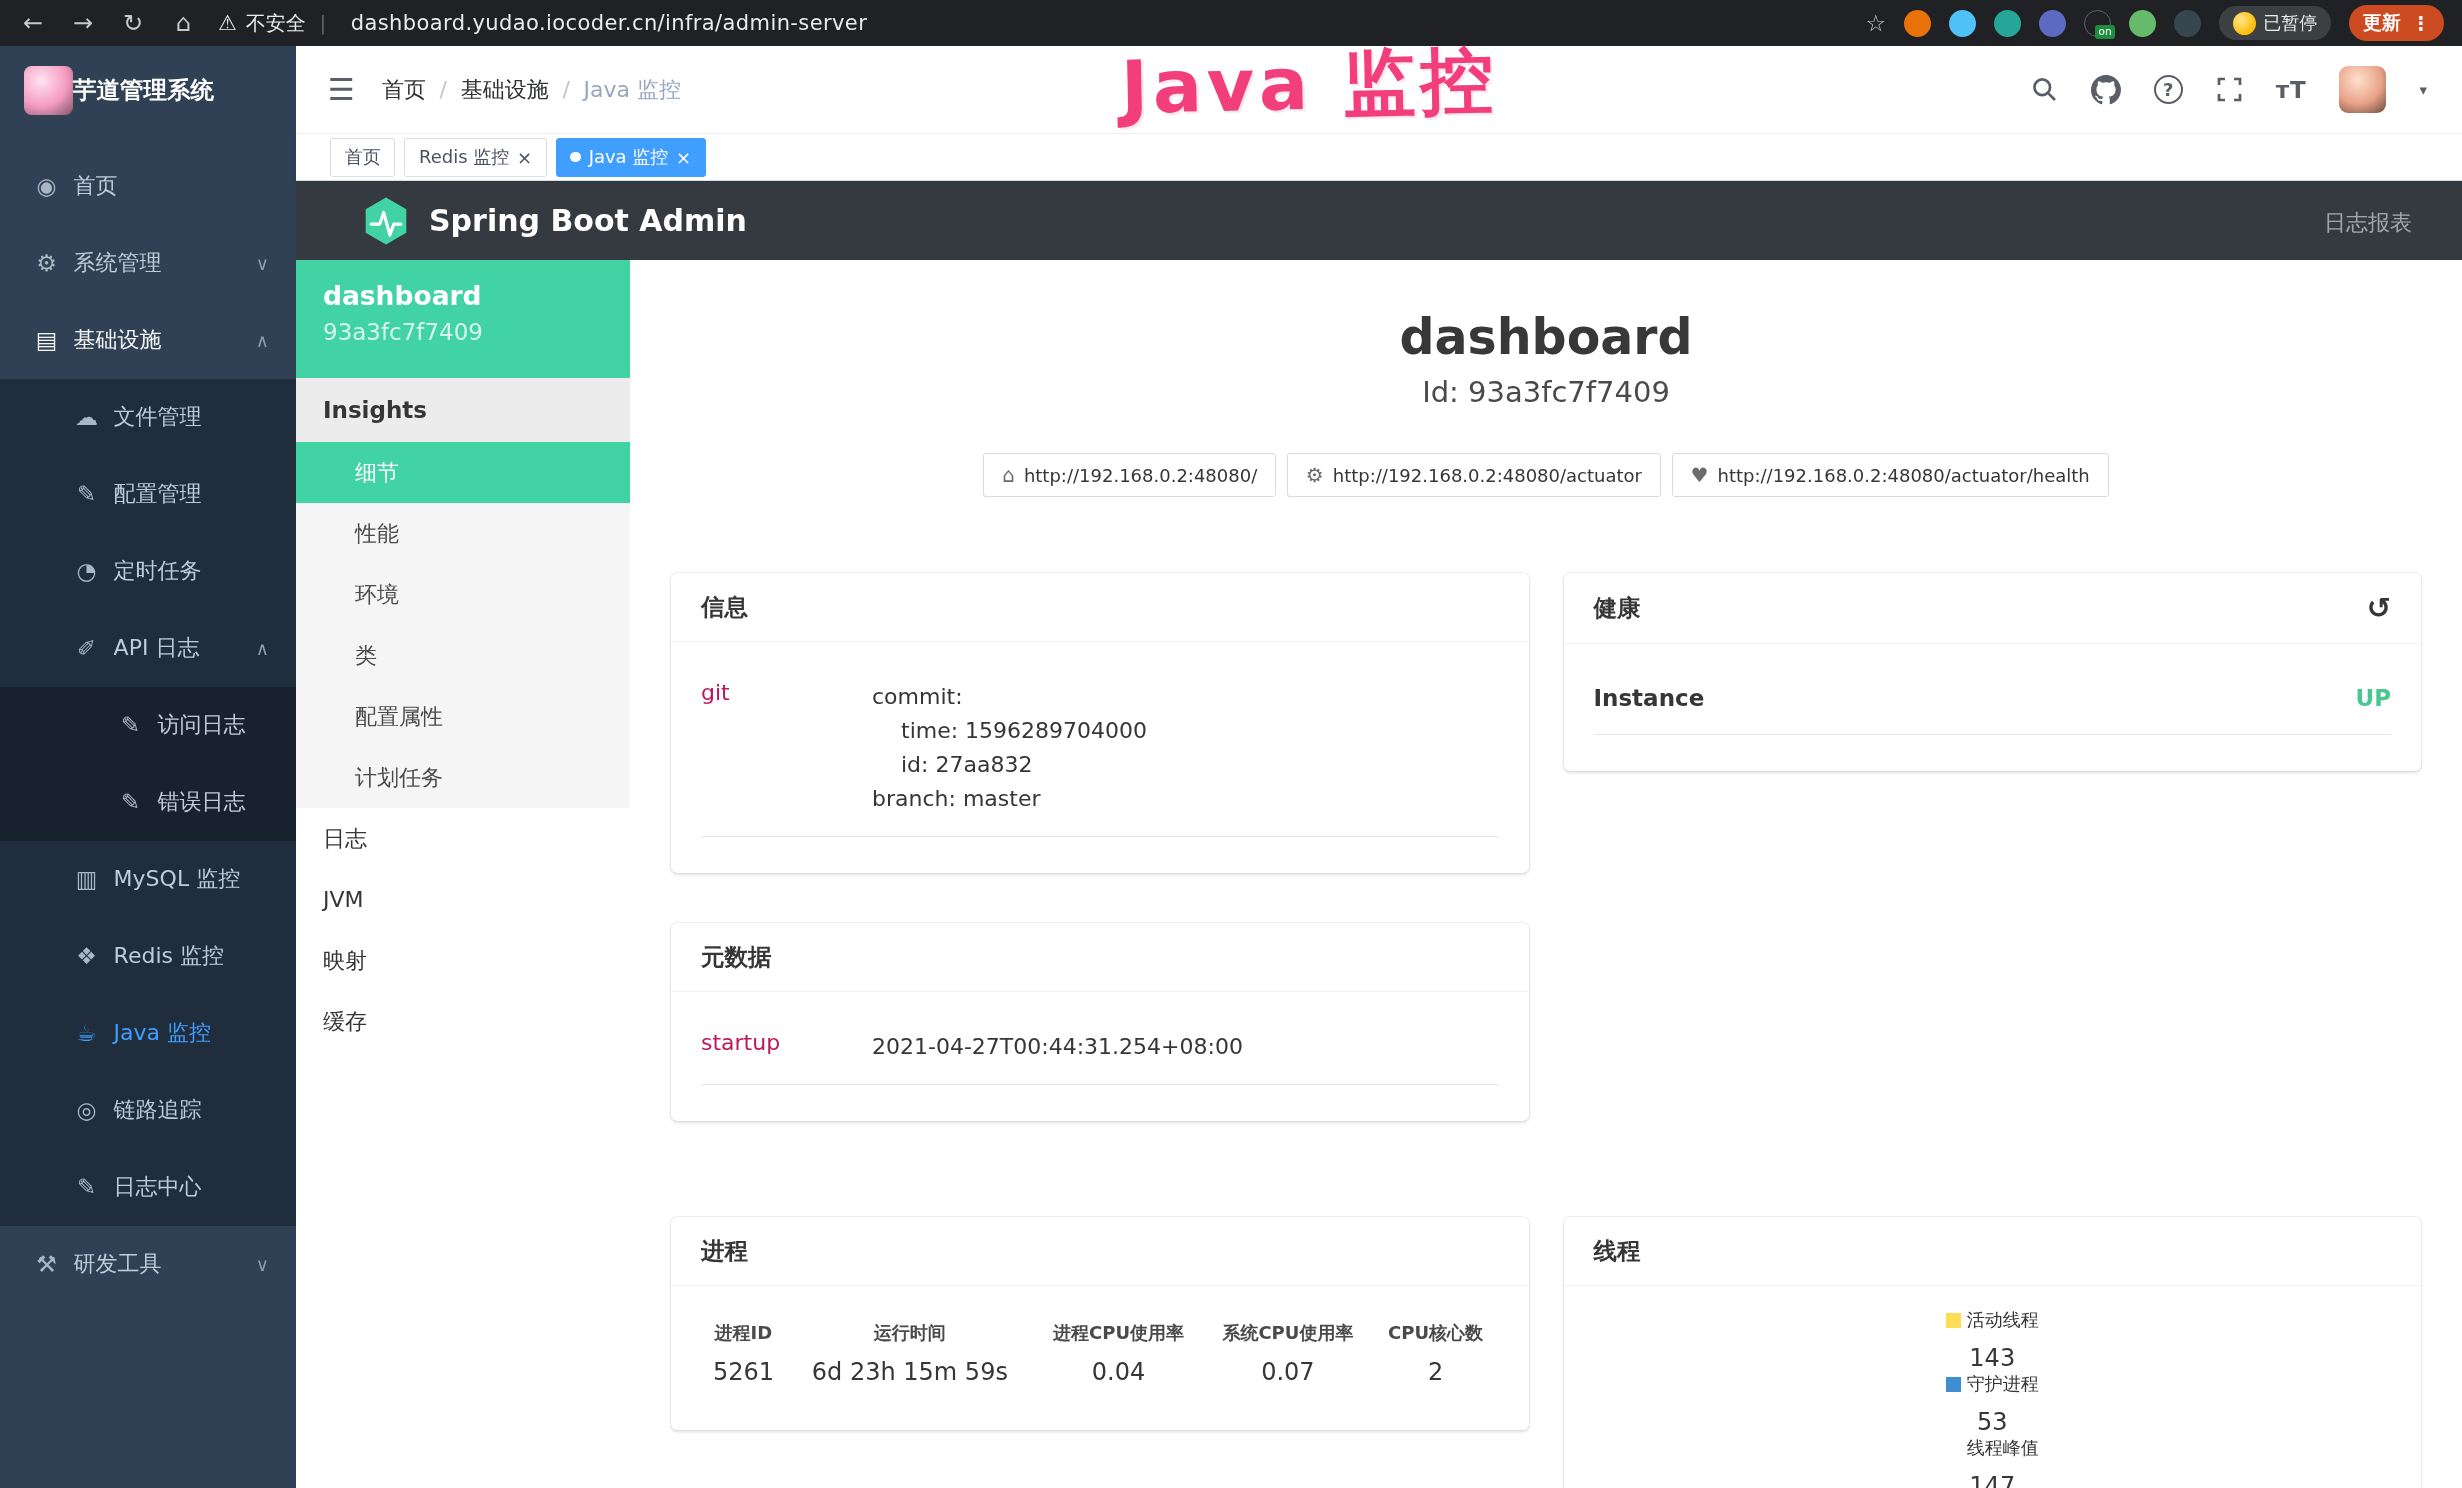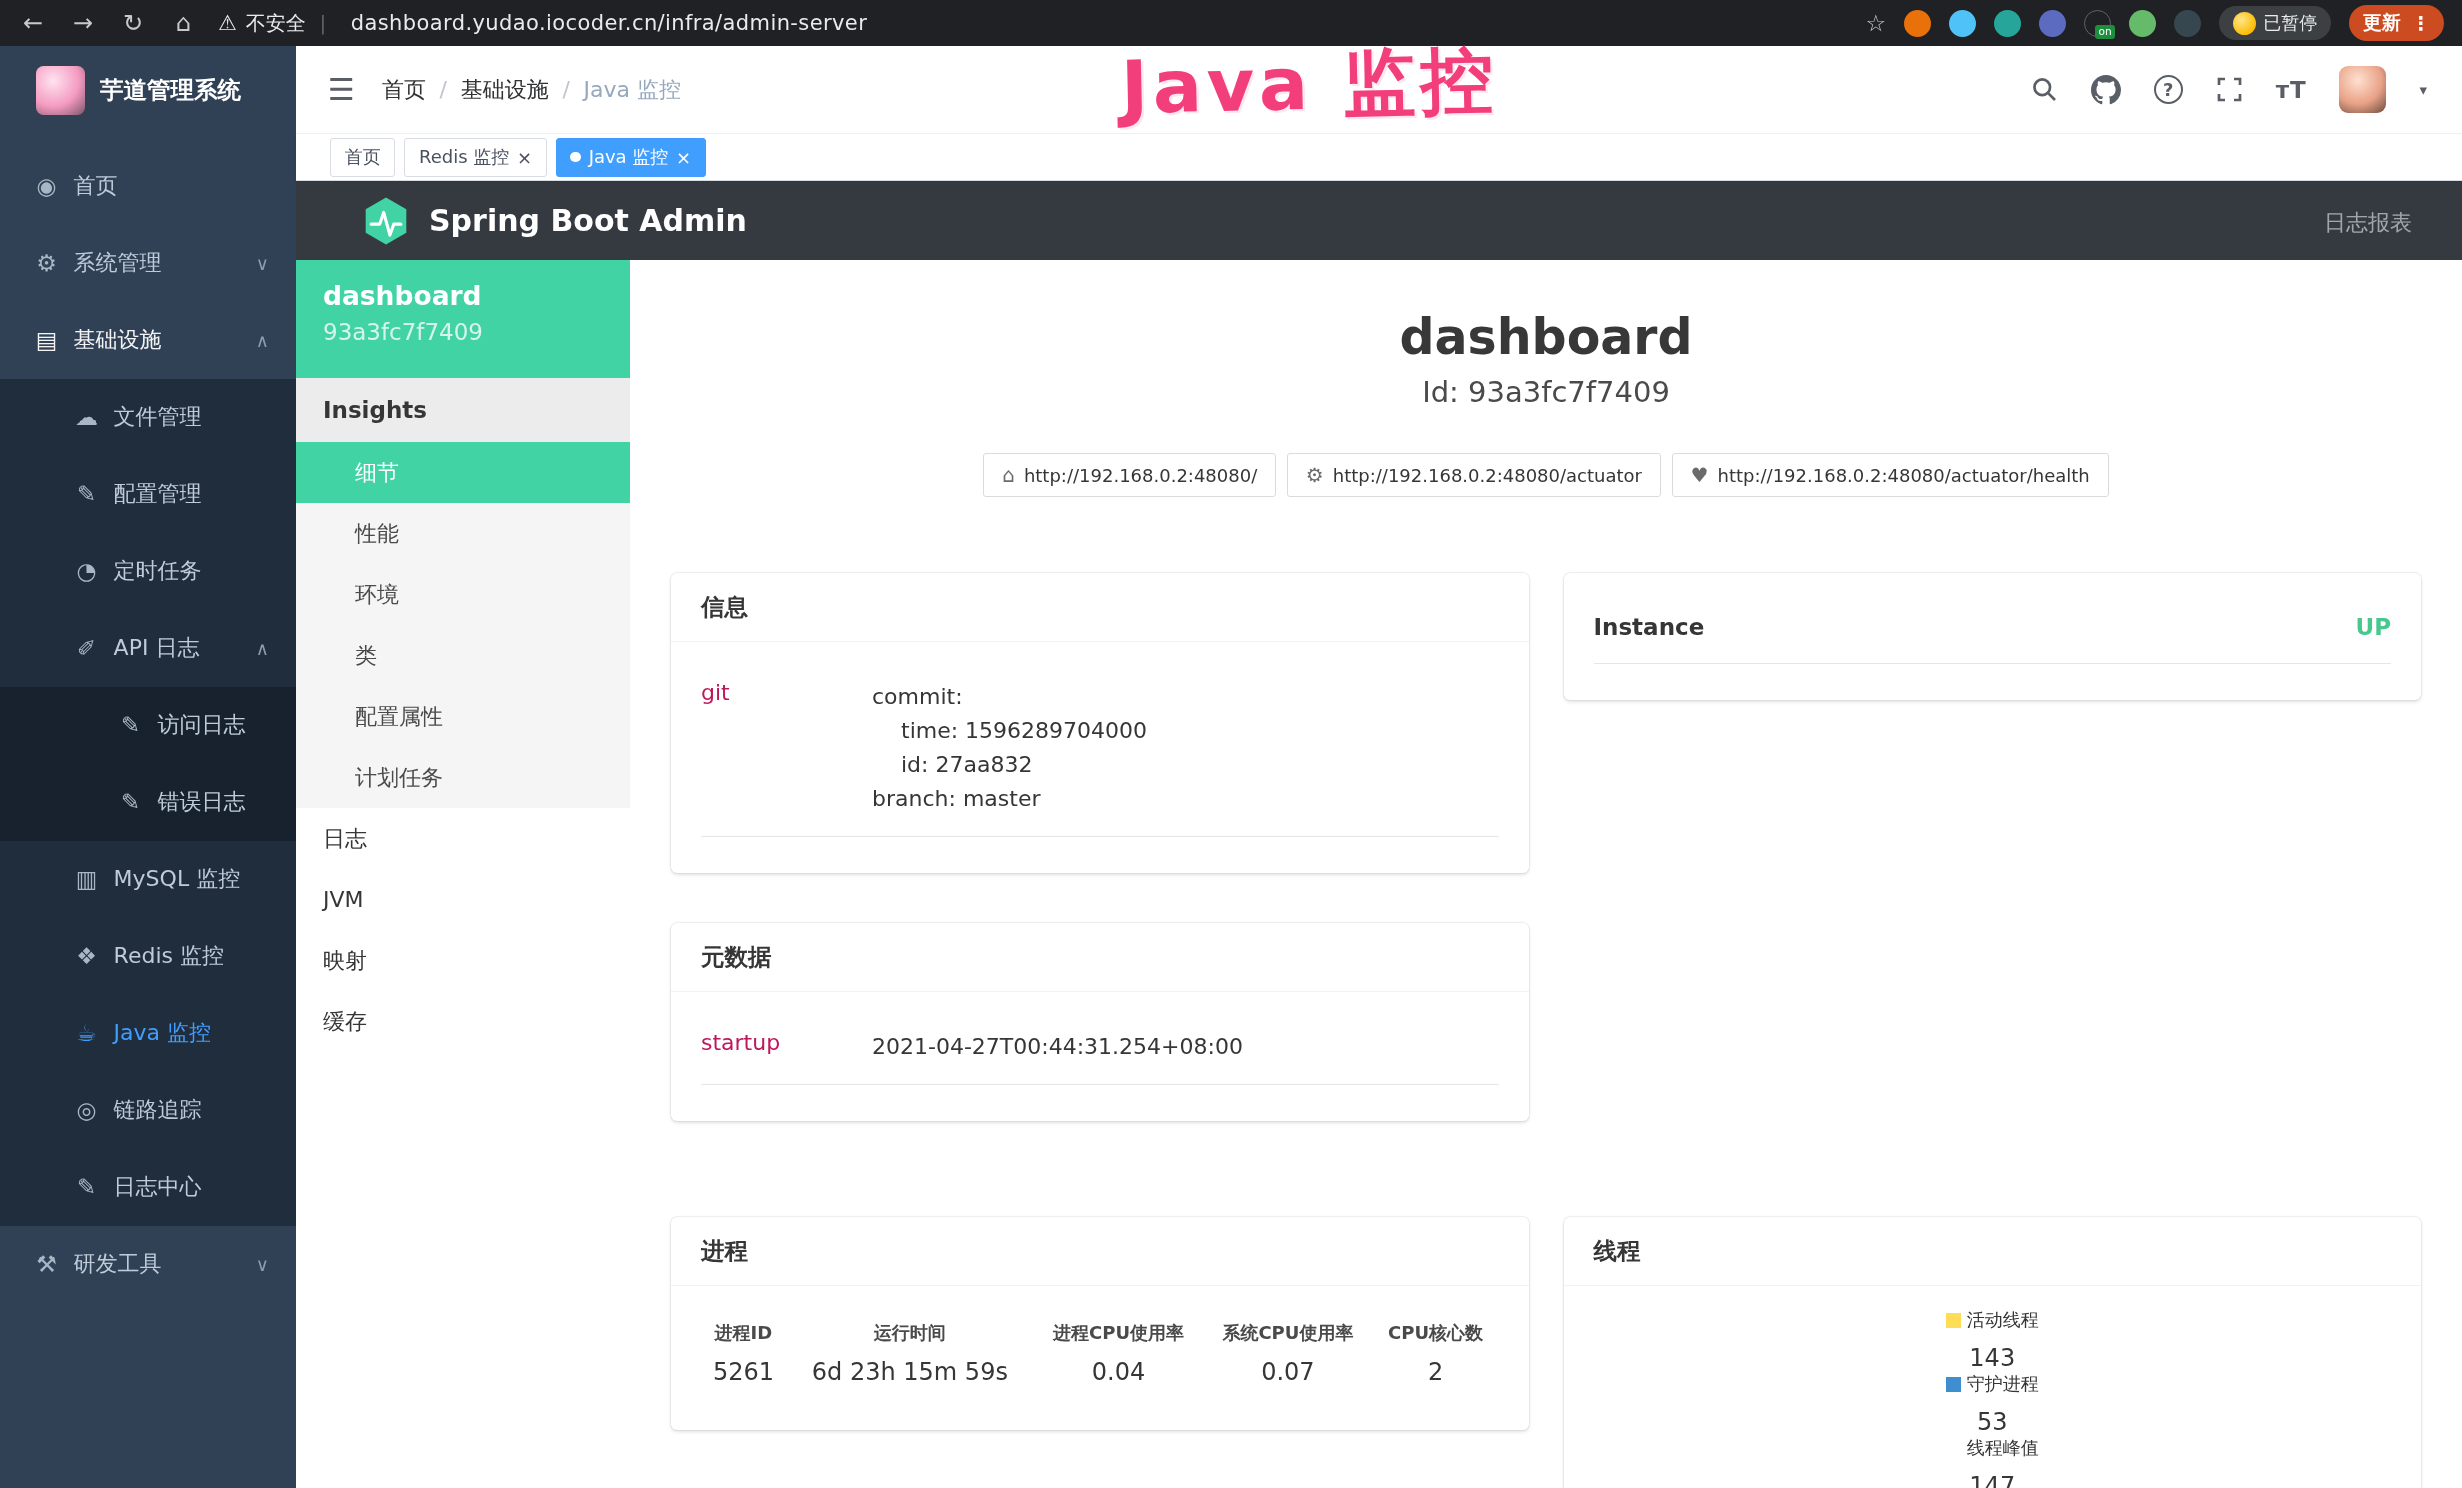--- a/index.html
+++ b/index.html
@@ -24,21 +24,21 @@
   .smiley { width:23px; height:23px; border-radius:50%;
             background:radial-gradient(circle at 35% 35%, #ffe58a, #fbbc04 70%); }
   .pill-update { display:flex; align-items:center; gap:10.6px; background:#cc4b20;
                  border-radius:18px; padding:4.6px 13.7px; font-size:19px; color:#fff; font-weight:600; }
 
   
   #app { display:flex; height:1443px; }
 
   
   #admin-sidebar { width:296px; flex-shrink:0; background:#304156; overflow:hidden; }
-  .logo-row { height:88px; display:flex; align-items:center; padding:0 36px; gap:15px; }
+  .logo-row { height:88px; display:flex; align-items:center; padding:0 24px; }
   .logo-img { width:49px; height:49px; border-radius:7.6px; flex-shrink:0;
               background:radial-gradient(circle at 35% 30%, #ffe3ef, #f49bc1 55%, #7d5468); }
   .logo-title { color:#fff; font-size:23.5px; font-weight:700; white-space:nowrap; }
   .menu { padding-top:13.7px; }
   .menu-item { height:77px; display:flex; align-items:center; position:relative;
                font-size:22px; color:#bfcbd9; cursor:default; white-space:nowrap; }
   .lvl1 { padding-left:30px; }
   .lvl2 { padding-left:70px; background:#1f2d3d; }
   .lvl3 { padding-left:114px; background:#17222e; }
   .mi { width:33px; margin-right:10.6px; text-align:center; font-size:23px; color:#a9b6c5; flex-shrink:0; }
@@ -381,20 +381,24 @@
                   <div>commit:</div>
                   <div class="indent">time: 1596289704000</div>
                   <div class="indent">id: 27aa832</div>
                   <div>branch: master</div>
                 </div>
               </div>
             </div>
           </section>
 
           <section class="card">
+            <div class="card-head">
+              <span>健康</span>
+              <span class="history">↺</span>
+            </div>
             <div class="card-body">
               <div class="h-row">
                 <span class="h-label">Instance</span>
                 <span class="h-status">UP</span>
               </div>
             </div>
           </section>
 
           <section class="card">
             <div class="card-head">

